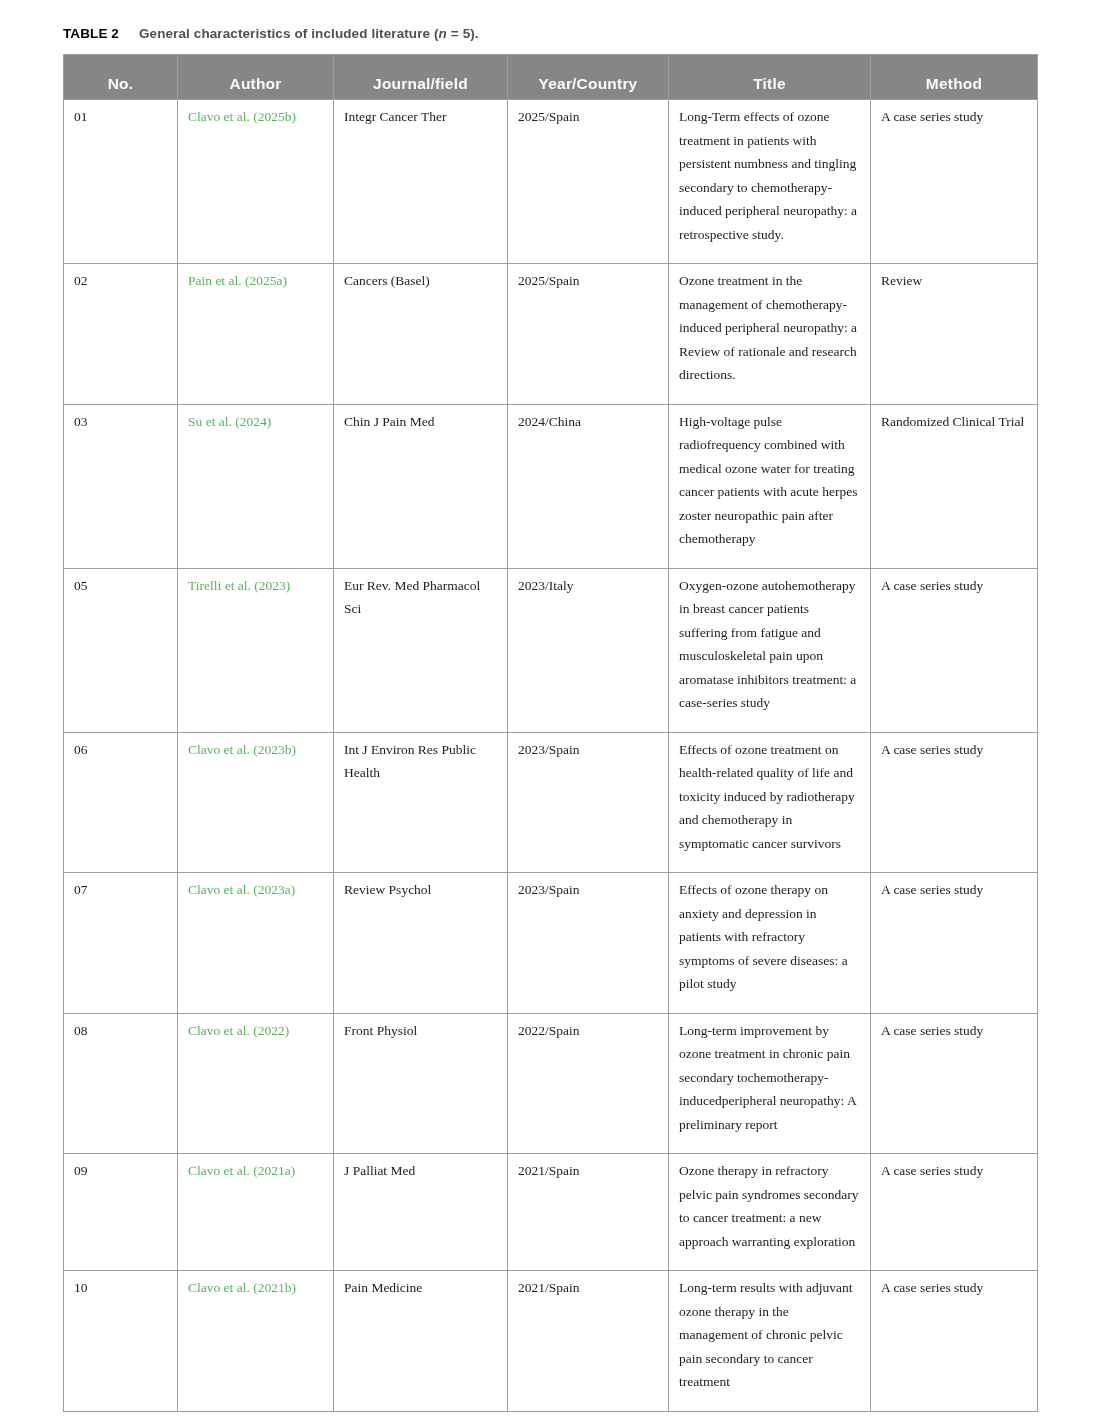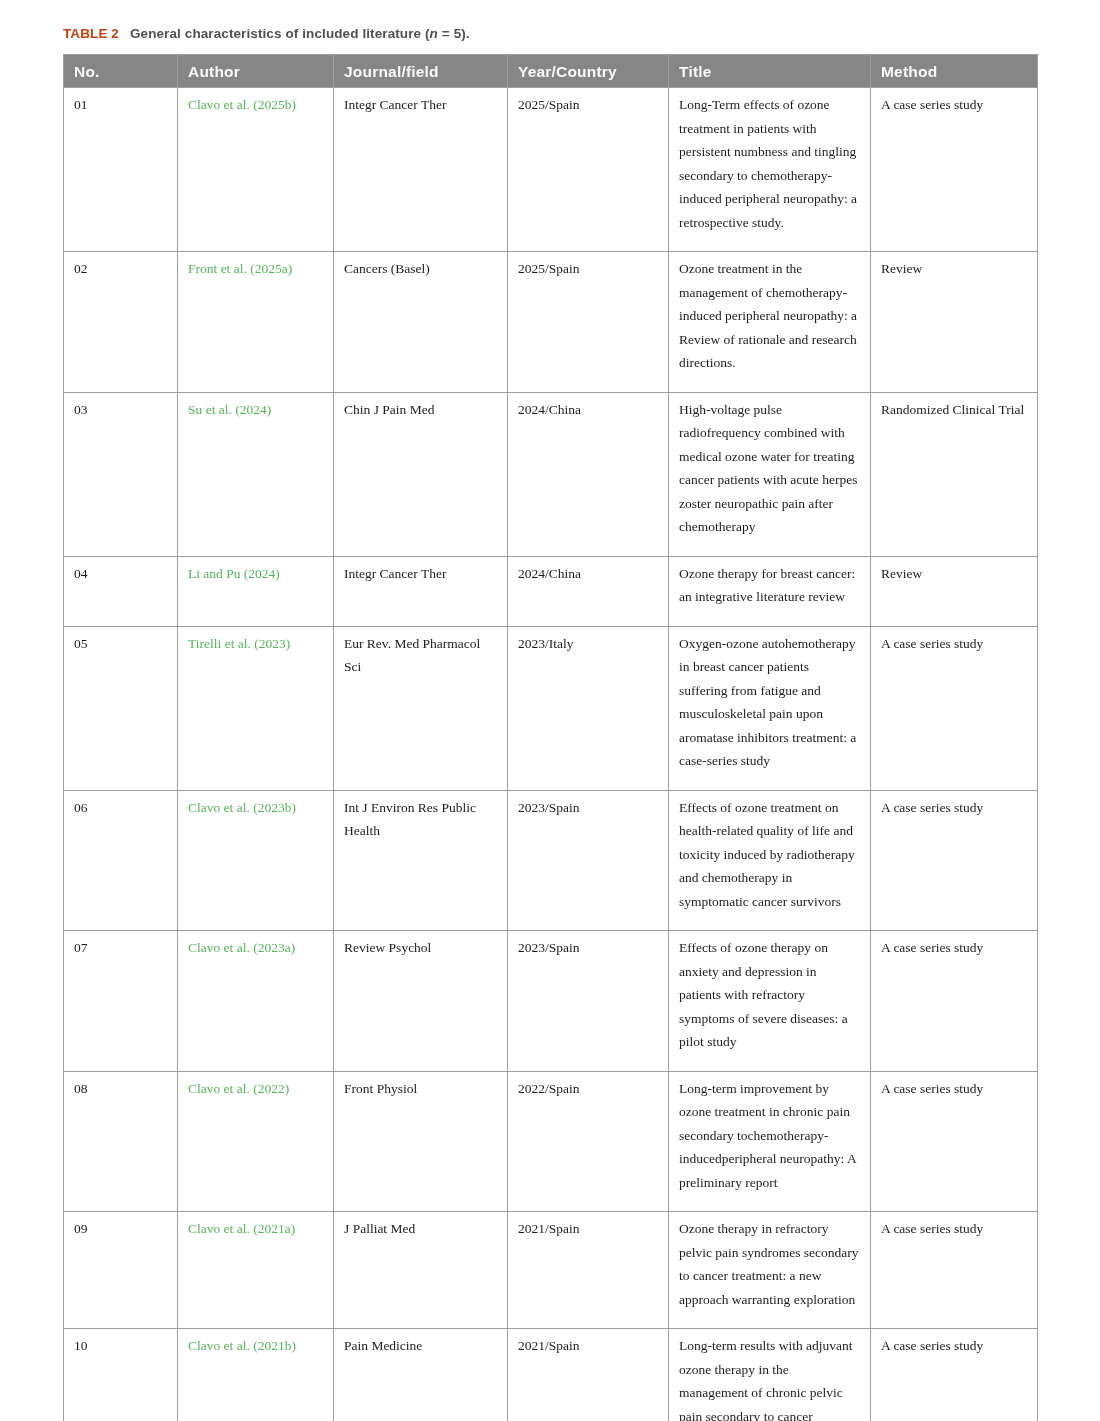--- a/index.html
+++ b/index.html
@@ -20,41 +20,41 @@
   }
   .page{padding:26px 63px 0 63px;}
   .caption{
     font-family:"Liberation Sans", sans-serif;
     font-size:13.5px;
     font-weight:bold;
     color:var(--caption-text);
     margin:0 0 13px 0;
     letter-spacing:0.1px;
   }
-  .caption .cap-label{color:#c2410c;margin-right:11px;}
+  .caption .cap-label{color:#000000;margin-right:20px;}
   .caption .cap-n{font-style:italic;}
   table.lit-table{
     border-collapse:collapse;
     table-layout:fixed;
     width:974px;
   }
   .lit-table col.c-no{width:114px;}
   .lit-table col.c-author{width:156px;}
   .lit-table col.c-journal{width:174px;}
   .lit-table col.c-year{width:161px;}
   .lit-table col.c-title{width:202px;}
   .lit-table col.c-method{width:167px;}
   .lit-table th{
     background:var(--header-bg);
     color:var(--header-text);
     font-family:"Liberation Sans", sans-serif;
     font-size:15.5px;
     font-weight:bold;
-    text-align:left;
-    padding:8px 10px 6px 10px;
+    text-align:center;
+    padding:20px 10px 6px 10px;
     border:1px solid var(--border);
     letter-spacing:0.2px;
   }
   .lit-table td{
     border:1px solid var(--border);
     vertical-align:top;
     font-size:13.5px;
     line-height:23.5px;
     padding:5px 10px 17px 10px;
     color:var(--body-text);
@@ -100,41 +100,33 @@
       <tr>
         <td>01</td>
         <td class="author-cell"><span class="cite">Clavo et al. (2025b)</span></td>
         <td>Integr Cancer Ther</td>
         <td>2025/Spain</td>
         <td>Long-Term effects of ozone treatment in patients with persistent numbness and tingling secondary to chemotherapy-induced peripheral neuropathy: a retrospective study.</td>
         <td>A case series study</td>
       </tr>
       <tr>
         <td>02</td>
-        <td class="author-cell"><span class="cite">Front et al. (2025a)</span></td>
+        <td class="author-cell"><span class="cite">Pain et al. (2025a)</span></td>
         <td>Cancers (Basel)</td>
         <td>2025/Spain</td>
         <td>Ozone treatment in the management of chemotherapy-induced peripheral neuropathy: a Review of rationale and research directions.</td>
         <td>Review</td>
       </tr>
       <tr>
         <td>03</td>
         <td class="author-cell"><span class="cite">Su et al. (2024)</span></td>
         <td>Chin J Pain Med</td>
         <td>2024/China</td>
         <td>High-voltage pulse radiofrequency combined with medical ozone water for treating cancer patients with acute herpes zoster neuropathic pain after chemotherapy</td>
         <td>Randomized Clinical Trial</td>
-      </tr>
-      <tr>
-        <td>04</td>
-        <td class="author-cell"><span class="cite">Li and Pu (2024)</span></td>
-        <td>Integr Cancer Ther</td>
-        <td>2024/China</td>
-        <td>Ozone therapy for breast cancer: an integrative literature review</td>
-        <td>Review</td>
       </tr>
       <tr>
         <td>05</td>
         <td class="author-cell"><span class="cite">Tirelli et al. (2023)</span></td>
         <td>Eur Rev. Med Pharmacol Sci</td>
         <td>2023/Italy</td>
         <td>Oxygen-ozone autohemotherapy in breast cancer patients suffering from fatigue and musculoskeletal pain upon aromatase inhibitors treatment: a case-series study</td>
         <td>A case series study</td>
       </tr>
       <tr>

